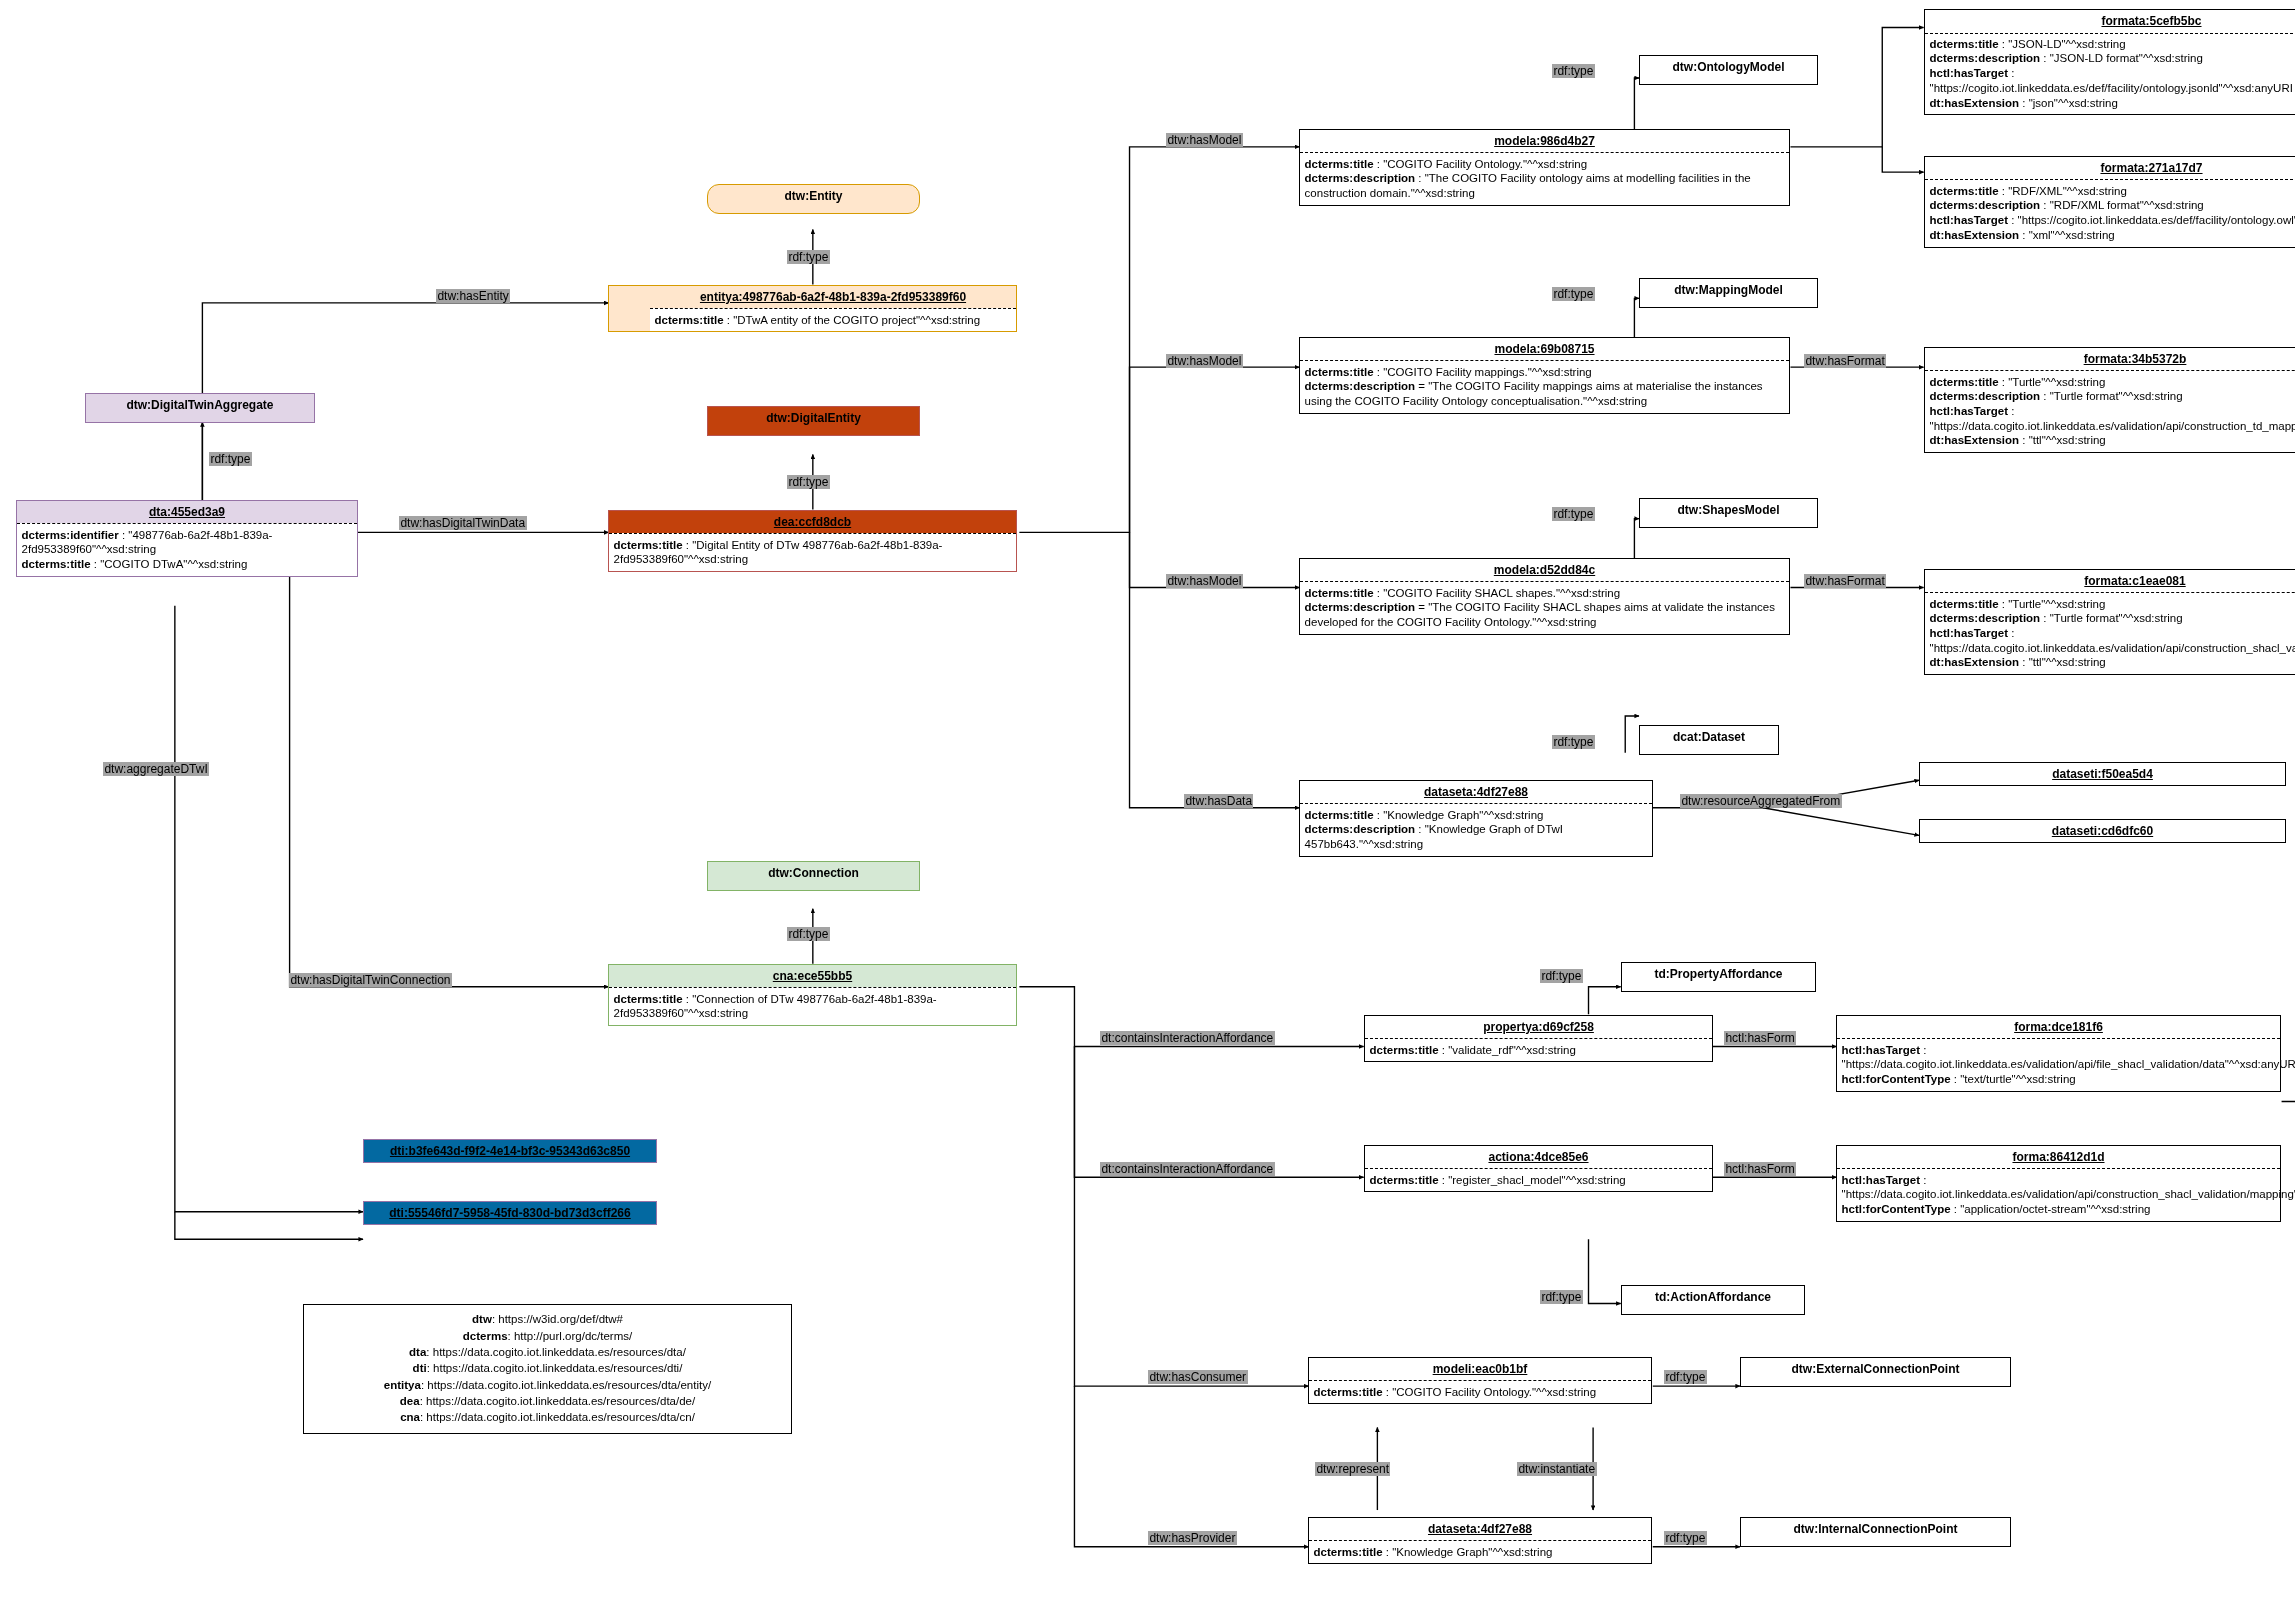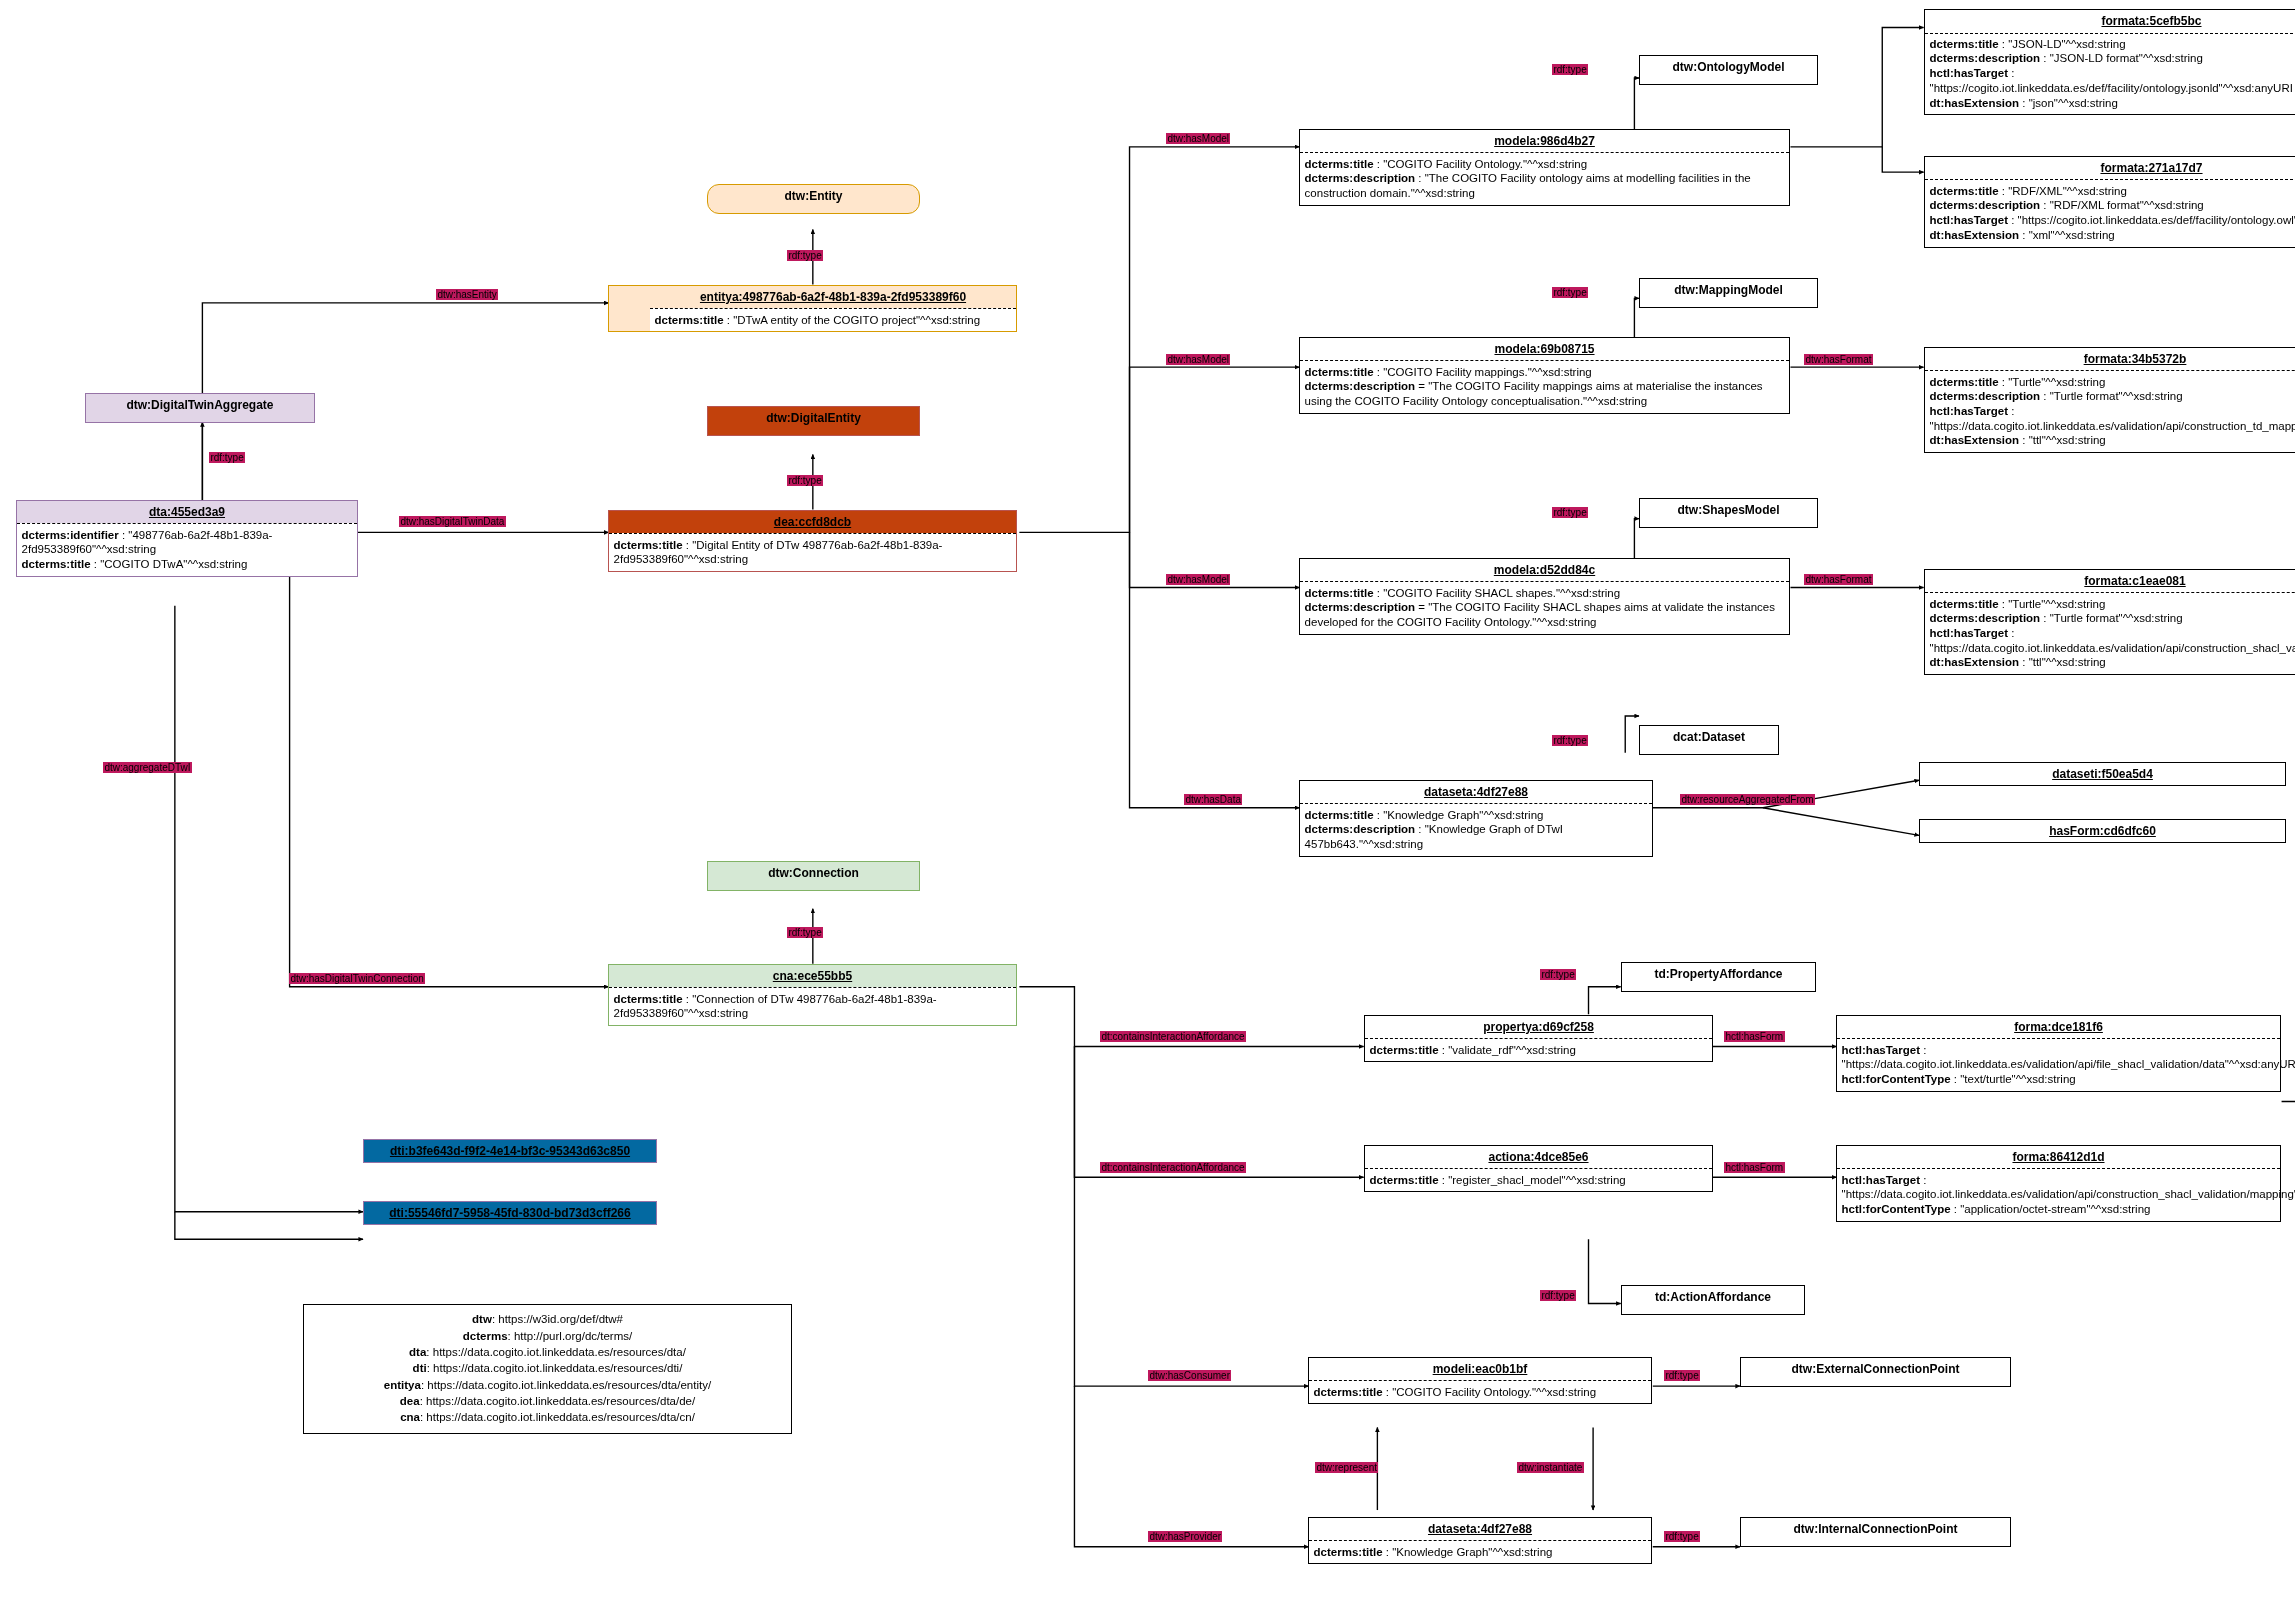--- a/index.html
+++ b/index.html
@@ -45,23 +45,23 @@
   }
   .node .props {
     border-top: 0.9px dashed #000000;
     padding: 3.2px 4.6px 4.1px 4.6px;
     line-height: 1.28;
     font-size: 11.5px;
   }
   .k { font-weight: bold; }
   .lbl {
     position: absolute;
-    font-size: 10px;
+    font-size: 12px;
     color: #000000;
-    background: #be185d;
+    background: #a3a3a3;
     padding: 0 1.4px;
     white-space: nowrap;
   }
   .legend {
     position: absolute;
     box-sizing: border-box;
     border: 0.9px solid #000000;
     background: #ffffff;
     font-size: 11.5px;
     line-height: 1.42;
@@ -317,21 +317,21 @@
       <div><span class="k">dcterms:title</span><span> : "Knowledge Graph"^^xsd:string</span></div>
       <div><span class="k">dcterms:description</span><span> : "Knowledge Graph of DTwI 457bb643."^^xsd:string</span></div>
     </div>
   </div>
 
   <div class="node noprops" style="left:1919px; top:762px; width:367px;">
     <div class="title">dataseti:f50ea5d4</div>
   </div>
 
   <div class="node noprops" style="left:1919px; top:819px; width:367px;">
-    <div class="title">hasForm:cd6dfc60</div>
+    <div class="title">dataseti:cd6dfc60</div>
   </div>
 
   <div class="node" style="left:1364px; top:1015px; width:349px;">
     <div class="title">propertya:d69cf258</div>
     <div class="props">
       <div><span class="k">dcterms:title</span><span> : "validate_rdf"^^xsd:string</span></div>
     </div>
   </div>
 
   <div class="node" style="left:1836px; top:1015px; width:445px;">

